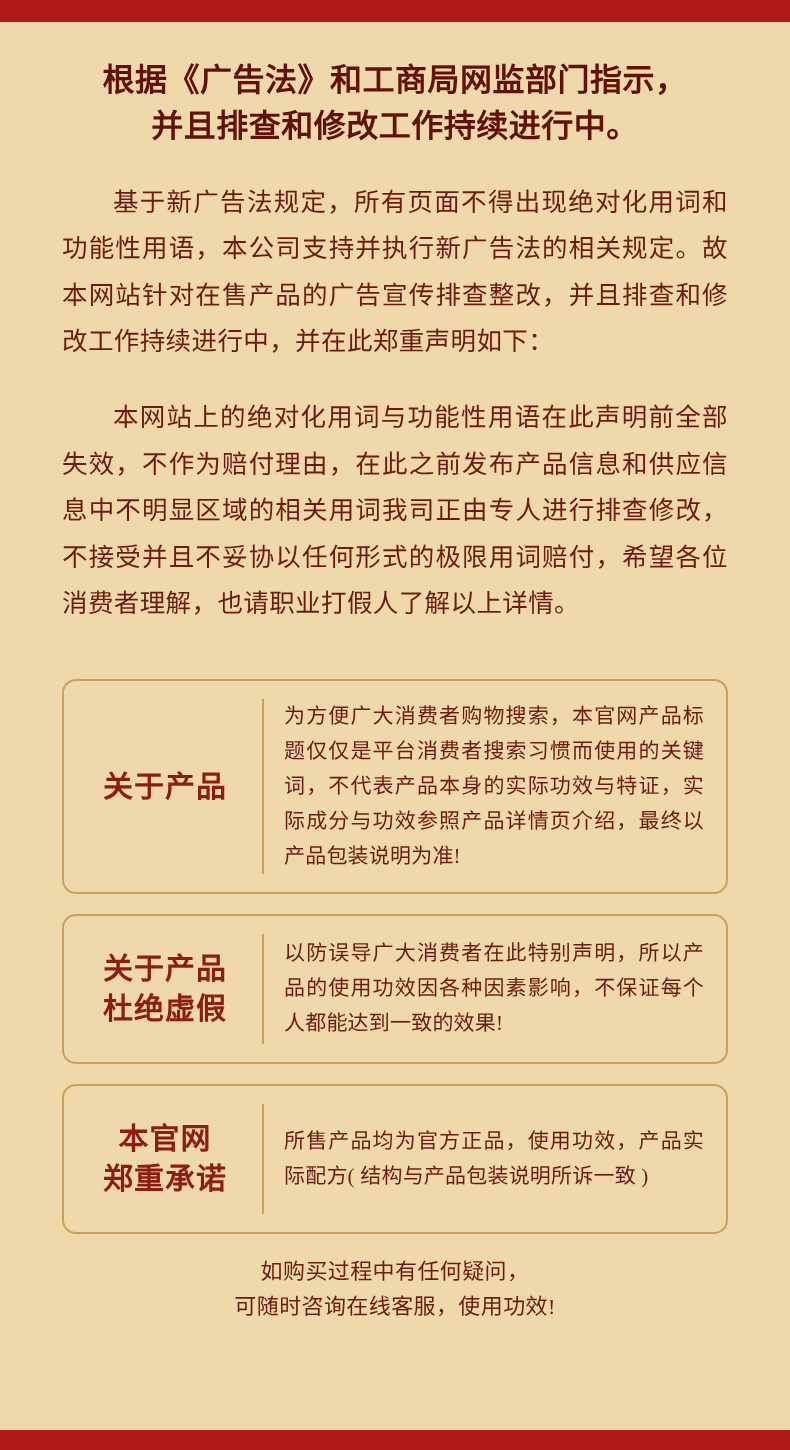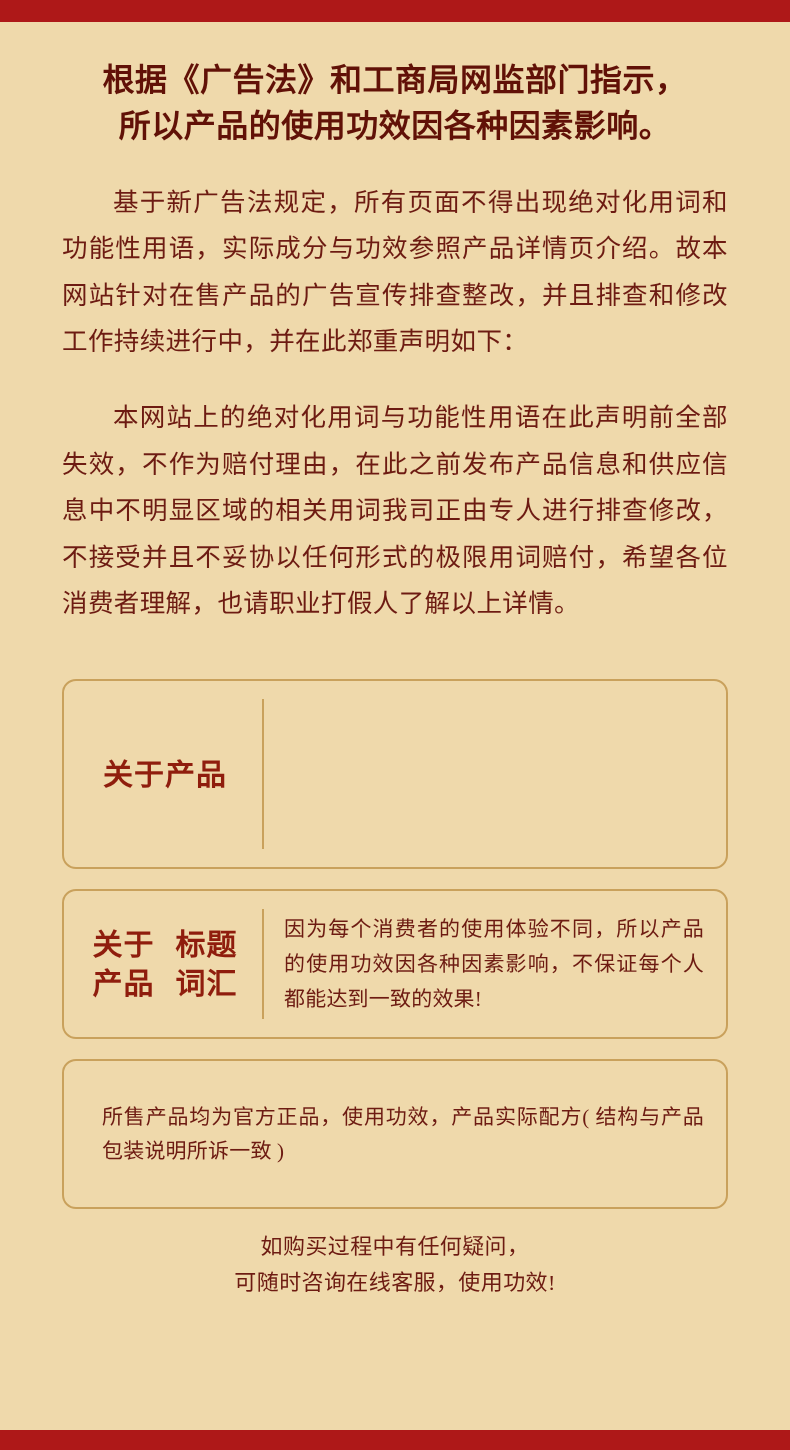--- a/index.html
+++ b/index.html
@@ -78,21 +78,21 @@
     border-radius: 14px;
     margin-bottom: 20px;
     display: flex;
     align-items: stretch;
     padding: 18px 22px 18px 18px;
     box-sizing: border-box;
   }
   .card-title {
     flex: 0 0 166px;
     display: flex;
-    flex-direction: row;
+    flex-direction: column;
     align-items: center;
     justify-content: center;
     text-align: center;
     font-size: 30px;
     font-weight: bold;
     line-height: 1.32;
     color: #8f1d0d;
     padding-right: 14px;
     border-right: 2px solid #c9a15c;
     letter-spacing: 1px;
@@ -123,44 +123,49 @@
 <body>
 
 <div class="page">
 
   <div class="bar-top"></div>
 
   <div class="content">
 
     <div class="headline">
       <span class="line1">根据《广告法》和工商局网监部门指示，</span>
-      <span class="line2">所以产品的使用功效因各种因素影响。</span>
+      <span class="line2">并且排查和修改工作持续进行中。</span>
     </div>
 
-    <p class="para first">基于新广告法规定，所有页面不得出现绝对化用词和功能性用语，实际成分与功效参照产品详情页介绍。故本网站针对在售产品的广告宣传排查整改，并且排查和修改工作持续进行中，并在此郑重声明如下：</p>
+    <p class="para first">基于新广告法规定，所有页面不得出现绝对化用词和功能性用语，本公司支持并执行新广告法的相关规定。故本网站针对在售产品的广告宣传排查整改，并且排查和修改工作持续进行中，并在此郑重声明如下：</p>
 
     <p class="para second">本网站上的绝对化用词与功能性用语在此声明前全部失效，不作为赔付理由，在此之前发布产品信息和供应信息中不明显区域的相关用词我司正由专人进行排查修改，不接受并且不妥协以任何形式的极限用词赔付，希望各位消费者理解，也请职业打假人了解以上详情。</p>
 
     <div class="cards">
 
       <div class="card card-1">
         <div class="card-title">
           <span>关于产品</span>
         </div>
+        <div class="card-body">为方便广大消费者购物搜索，本官网产品标题仅仅是平台消费者搜索习惯而使用的关键词，不代表产品本身的实际功效与特证，实际成分与功效参照产品详情页介绍，最终以产品包装说明为准!</div>
       </div>
 
       <div class="card card-2">
         <div class="card-title">
           <span>关于产品</span>
-          <span>标题词汇</span>
+          <span>杜绝虚假</span>
         </div>
-        <div class="card-body">因为每个消费者的使用体验不同，所以产品的使用功效因各种因素影响，不保证每个人都能达到一致的效果!</div>
+        <div class="card-body">以防误导广大消费者在此特别声明，所以产品的使用功效因各种因素影响，不保证每个人都能达到一致的效果!</div>
       </div>
 
       <div class="card card-3">
+        <div class="card-title">
+          <span>本官网</span>
+          <span>郑重承诺</span>
+        </div>
         <div class="card-body">所售产品均为官方正品，使用功效，产品实际配方( 结构与产品包装说明所诉一致 )</div>
       </div>
 
     </div>
 
     <div class="footer">
       <div>如购买过程中有任何疑问，</div>
       <div>可随时咨询在线客服，使用功效!</div>
     </div>
 

